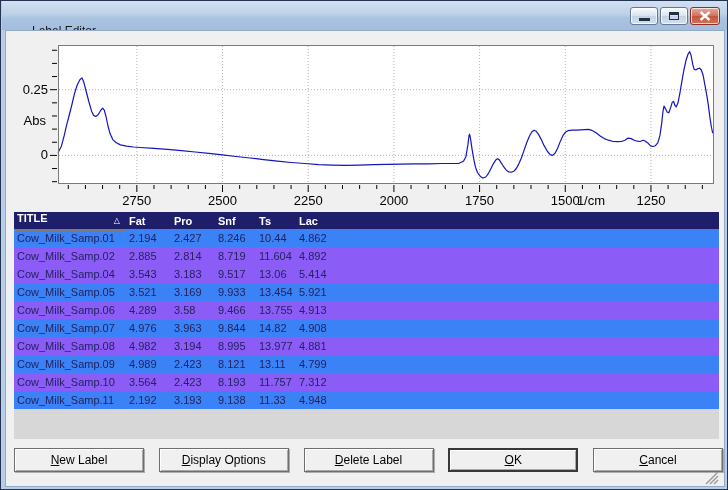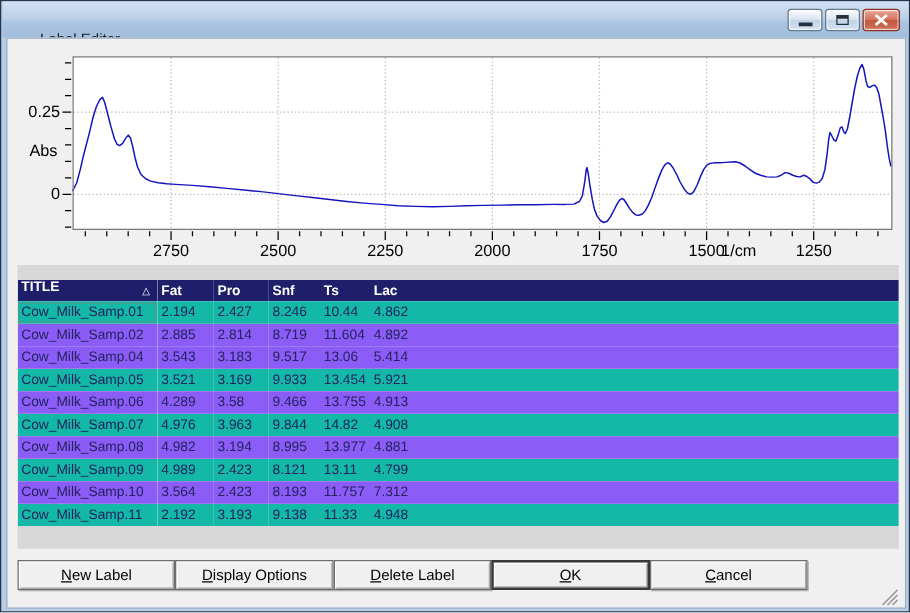--- a/index.html
+++ b/index.html
@@ -30,35 +30,35 @@
   .glyph-max { width:10px; height:8px; border:1px solid #22303f; border-top:3px solid #22303f; background:transparent; }
   .client {
     position:absolute; left:4px; top:29px; width:720px; height:457px;
     background:#f0f0f0; border:1px solid #93aac4;
   }
   .chart-svg { position:absolute; left:0; top:30px; }
   .table-wrap {
     position:absolute; left:13px; top:211px; width:705px; height:227px;
     background:#d7d7d7; overflow:hidden;
   }
-  table.samples { border-collapse:collapse; table-layout:fixed; width:100%; font-size:11px;margin-top:12px; }
+  table.samples { border-collapse:collapse; table-layout:fixed; width:100%; font-size:11px; }
   table.samples th {
     background:#1e1e6a; color:#ffffff; font-weight:bold; text-align:left;
     height:17px; padding:0 0 0 3px; white-space:nowrap; overflow:hidden;
   }
   table.samples td {
     height:18px; padding:0 0 0 3px; color:#23235f;
     white-space:nowrap; overflow:hidden;
   }
-  tr.row-even td { background:#14b8a6; }
+  tr.row-even td { background:#3b82f6; }
   tr.row-odd  td { background:#8b5cf6; }
   td.focused { color:#9aa1ae; outline:1px dotted #808080; outline-offset:-2px; }
   .sort-glyph { float:right; margin-right:6px; font-size:8px; font-weight:normal; line-height:17px; }
   .btn-bar {
-    position:absolute; left:13px; top:447px; width:632px; height:24px;
+    position:absolute; left:13px; top:447px; width:709px; height:24px;
     display:flex; justify-content:space-between;
   }
   .dlg-btn {
     width:130px; height:24px; font-family:"Liberation Sans",sans-serif; font-size:12px; color:#000;
     background:#f0f0f0; border:1px solid #6e6e6e; border-radius:0;
     box-shadow: inset 1px 1px 0 #ffffff, inset -1px -1px 0 #a9a9a9, 1px 1px 0 rgba(90,90,90,0.45);
     text-align:center; line-height:20px; padding:0;
   }
   .dlg-btn.default {
     border:2px solid #383838;

